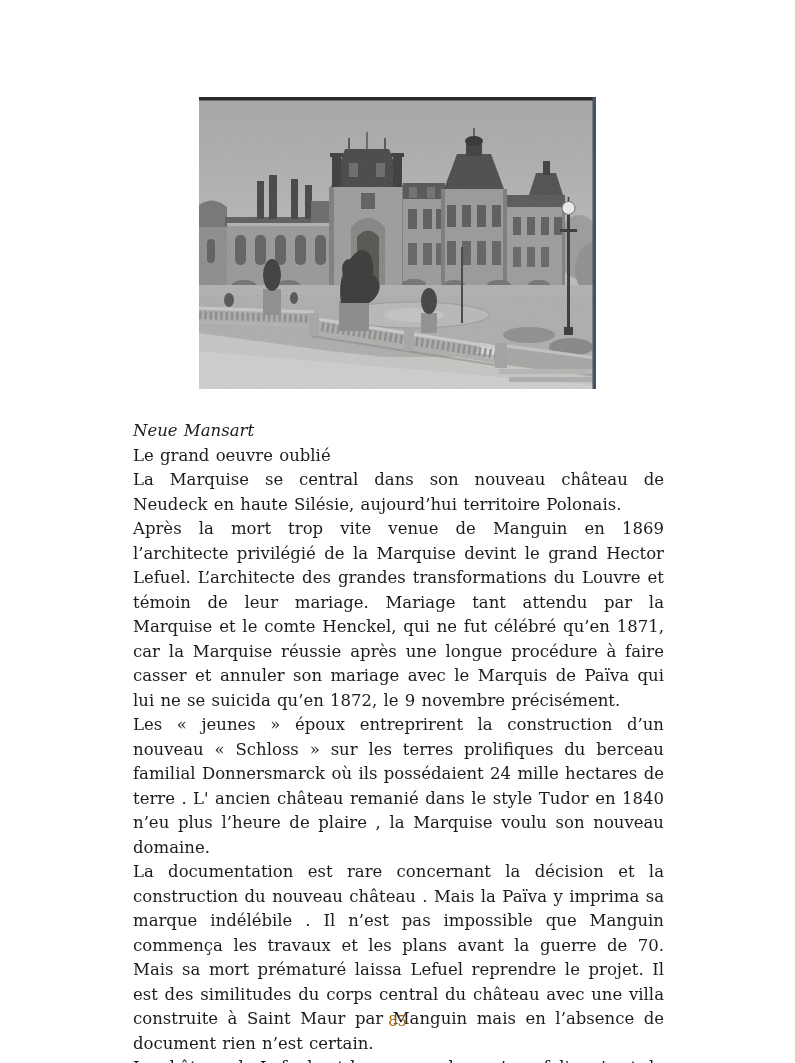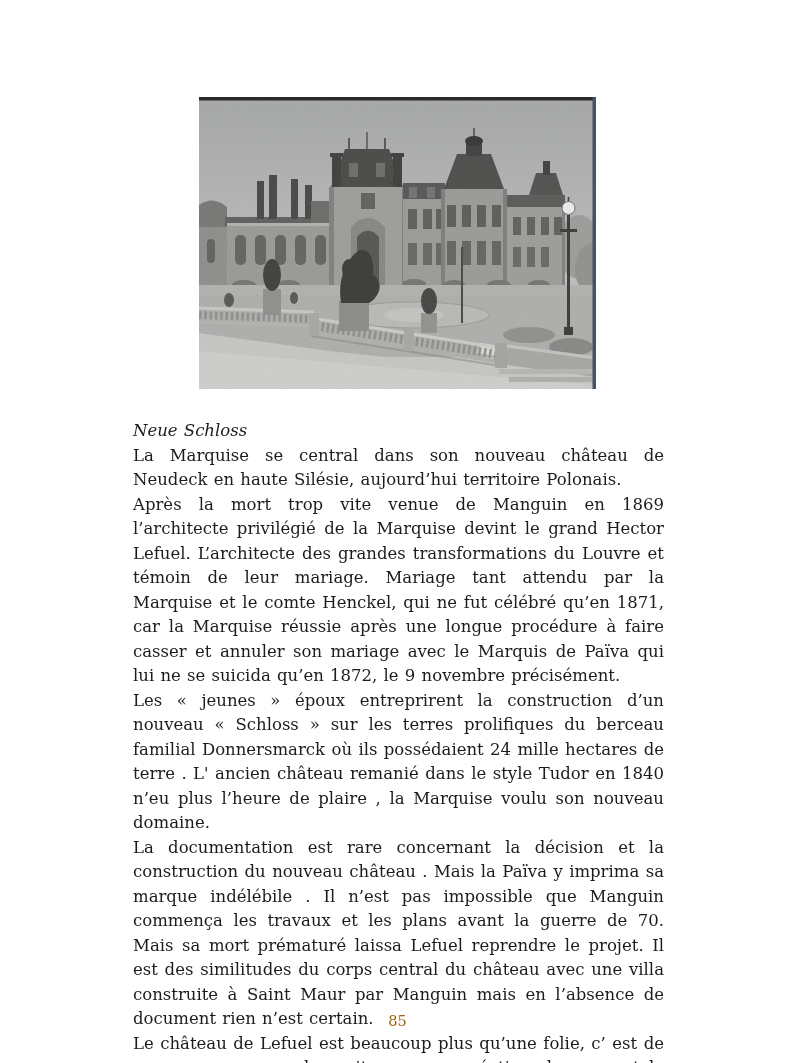--- a/index.html
+++ b/index.html
@@ -216,21 +216,22 @@
       <rect x="310" y="280" width="87" height="5" fill="#adadab"></rect>
 
       <rect x="0" y="0" width="397" height="292" filter="url(#grain)" opacity="0.12"></rect>
 
       <rect x="0" y="0" width="397" height="3.5" fill="#2b2b29"></rect>
       <rect x="393.5" y="0" width="3.5" height="292" fill="#485260"></rect>
     </svg>
   </figure>
 
   <main class="text-block">
-    <p class="heading">Neue Schloss</p>
+    <p class="heading">Neue Mansart</p>
+    <p class="subheading">Le grand oeuvre oublié</p>
     <p>La Marquise se central dans son nouveau château de Neudeck en haute Silésie, aujourd’hui territoire Polonais.</p>
     <p>Après la mort trop vite venue de Manguin en 1869 l’architecte privilégié de la Marquise devint le grand Hector Lefuel. L’architecte des grandes transformations du Louvre et témoin de leur mariage. Mariage tant attendu par la Marquise et le comte Henckel, qui ne fut célébré qu’en 1871, car la Marquise réussie après une longue procédure à faire casser et annuler son mariage avec le Marquis de Païva qui lui ne se suicida qu’en 1872, le 9 novembre précisément.</p>
     <p>Les « jeunes » époux entreprirent la construction d’un nouveau « Schloss » sur les terres prolifiques du berceau familial Donnersmarck où ils possédaient 24 mille hectares de terre . L' ancien château remanié dans le style Tudor en 1840 n’eu plus l’heure de plaire , la Marquise voulu son nouveau domaine.</p>
     <p>La documentation est rare concernant la décision et la construction du nouveau château . Mais la Païva y imprima sa marque indélébile . Il n’est pas impossible que Manguin commença les travaux et les plans avant la guerre de 70. Mais sa mort prématuré laissa Lefuel reprendre le projet. Il est des similitudes du corps central du château avec une villa construite à Saint Maur par Manguin mais en l’absence de document rien n’est certain.</p>
     <p class="continues">Le château de Lefuel est beaucoup plus qu’une folie, c’ est de nouveau un coup de maitre, une recréation dans un style éclectique néo louis XIII à la Mansart. Lefuel comme Manguin avant lui, disposa de la fortune colossale du Comte</p>
   </main>
 
   <div class="page-number">85</div>
 
 </div>

